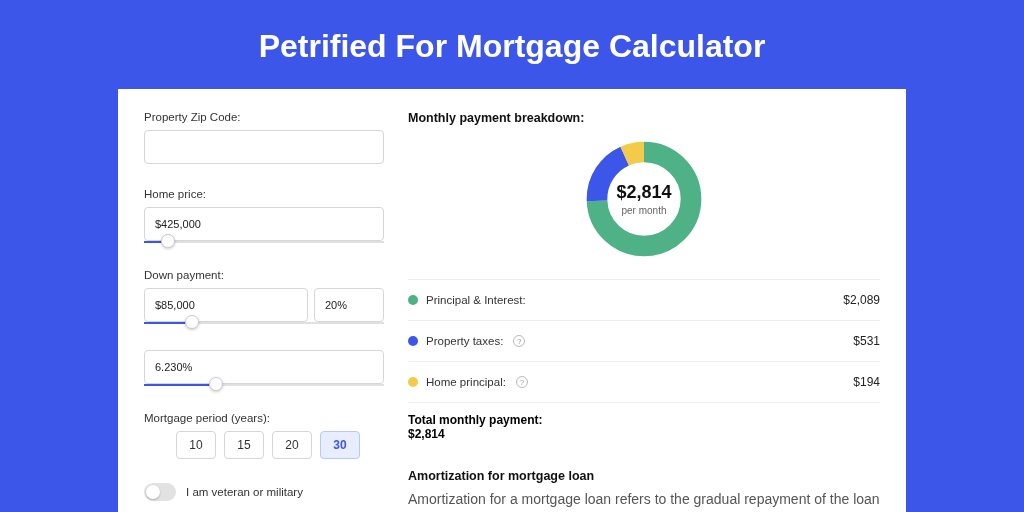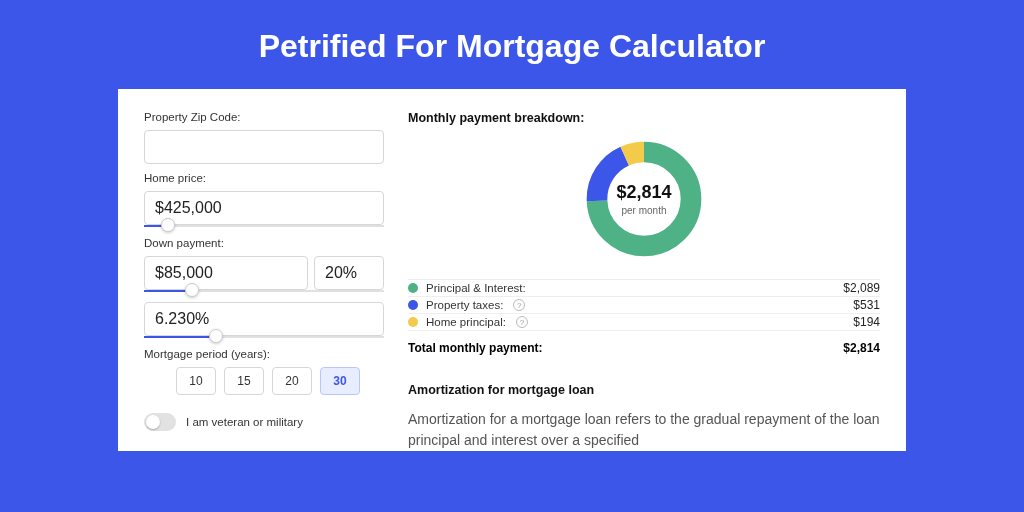--- a/index.html
+++ b/index.html
@@ -2,51 +2,51 @@
 <html><head>
 <meta charset="utf-8">
 <style>
 *{margin:0;padding:0;box-sizing:border-box;}
 body{font-family:-apple-system,BlinkMacSystemFont,"Segoe UI",Helvetica,Arial,sans-serif;background:#3B56E8;width:1024px;height:512px;overflow:hidden;}
 .page-title{color:#fff;font-size:32px;font-weight:700;text-align:center;padding:28px 0 24px;}
 .card{background:#fff;width:788px;margin:0 auto;padding:22px 26px 0 26px;display:flex;gap:24px;border-radius:0;}
 .left{width:240px;flex-shrink:0;}
 .right{flex:1;min-width:0;}
 .lbl{font-size:11.5px;color:#333;margin-bottom:7px;display:block;}
-.inp{width:100%;height:34px;border:1px solid #d6d6d6;border-radius:4px;padding:0 10px;font-size:16px;color:#222;background:#fff;outline:none;}
-.field{margin-bottom:8px;position:relative;}
+.inp{width:100%;height:34px;border:1px solid #d6d6d6;border-radius:4px;padding:0 10px;font-size:11px;color:#222;background:#fff;outline:none;}
+.field{margin-bottom:24px;position:relative;}
 .slider-wrap{height:6px;position:relative;margin-top:-2px;}
 .slider-track{position:absolute;top:2px;left:0;right:0;height:2px;background:#e0e0e0;}
 .slider-fill{position:absolute;top:2px;left:0;height:2px;background:#3B56E8;}
 .slider-thumb{position:absolute;top:-5px;width:14px;height:14px;border-radius:50%;background:#fff;border:1px solid #ccc;box-shadow:0 1px 3px rgba(0,0,0,0.2);transform:translateX(-50%);}
 .dp-row{display:flex;gap:6px;}
 .dp-row .inp:first-child{flex:1;}
 .dp-row .inp:last-child{width:70px;}
 .period-btns{display:flex;gap:8px;margin-bottom:18px;padding-left:32px;}
 .pbtn{width:40px;height:28px;border:1px solid #d6d6d6;border-radius:4px;background:#fff;font-size:12px;color:#333;display:flex;align-items:center;justify-content:center;cursor:pointer;}
 .pbtn.active{background:#e8edff;border-color:#b8c6ff;color:#3B56E8;font-weight:600;}
 .toggle-row{display:flex;align-items:center;gap:10px;font-size:11.5px;color:#333;}
 .toggle{width:32px;height:18px;border-radius:10px;background:#e2e2e2;position:relative;}
 .toggle-knob{position:absolute;left:2px;top:2px;width:14px;height:14px;border-radius:50%;background:#fff;box-shadow:0 1px 2px rgba(0,0,0,0.25);}
 .sec-title{font-size:12.5px;font-weight:700;color:#111;margin-bottom:12px;}
 .donut-wrap{display:flex;justify-content:center;margin-bottom:18px;}
 .donut{position:relative;width:124px;height:124px;}
 .donut svg{transform:rotate(-90deg);}
 .donut-center{position:absolute;inset:0;display:flex;flex-direction:column;align-items:center;justify-content:center;}
 .donut-amt{font-size:18px;font-weight:800;color:#111;}
 .donut-sub{font-size:10px;color:#666;margin-top:2px;}
-.legend-row{display:flex;align-items:center;justify-content:space-between;padding:1px 0;border-top:1px solid #eee;}
+.legend-row{display:flex;align-items:center;justify-content:space-between;padding:13px 0;border-top:1px solid #eee;}
 .legend-row:first-of-type{border-top:none;}
 .legend-left{display:flex;align-items:center;gap:8px;}
 .dot{width:10px;height:10px;border-radius:50%;}
 .legend-label{font-size:11.5px;color:#333;}
 .legend-val{font-size:12px;color:#222;}
 .info-ico{width:12px;height:12px;border:1px solid #bbb;border-radius:50%;display:inline-flex;align-items:center;justify-content:center;font-size:8px;color:#999;margin-left:2px;}
-.total-row{display:flex;justify-content:space-between;padding:10px 0;border-top:1px solid #eee;font-weight:700;font-size:12px;}
-.amort-title{font-size:12.5px;font-weight:700;color:#111;margin-top:18px;margin-bottom:12px;}
+.total-row{display:flex;justify-content:space-between;padding:10px 0;border-top:1px solid #eee;font-weight:700;font-size:12px;flex-direction:column;}
+.amort-title{font-size:12.5px;font-weight:700;color:#111;margin-top:18px;margin-bottom:6px;}
 .amort-text{font-size:14px;color:#555;line-height:1.5;}
 </style>
 </head>
 <body>
 
 <h1 class="page-title">Petrified For Mortgage Calculator</h1>
 
 <div class="card">
 
   <div class="left">

